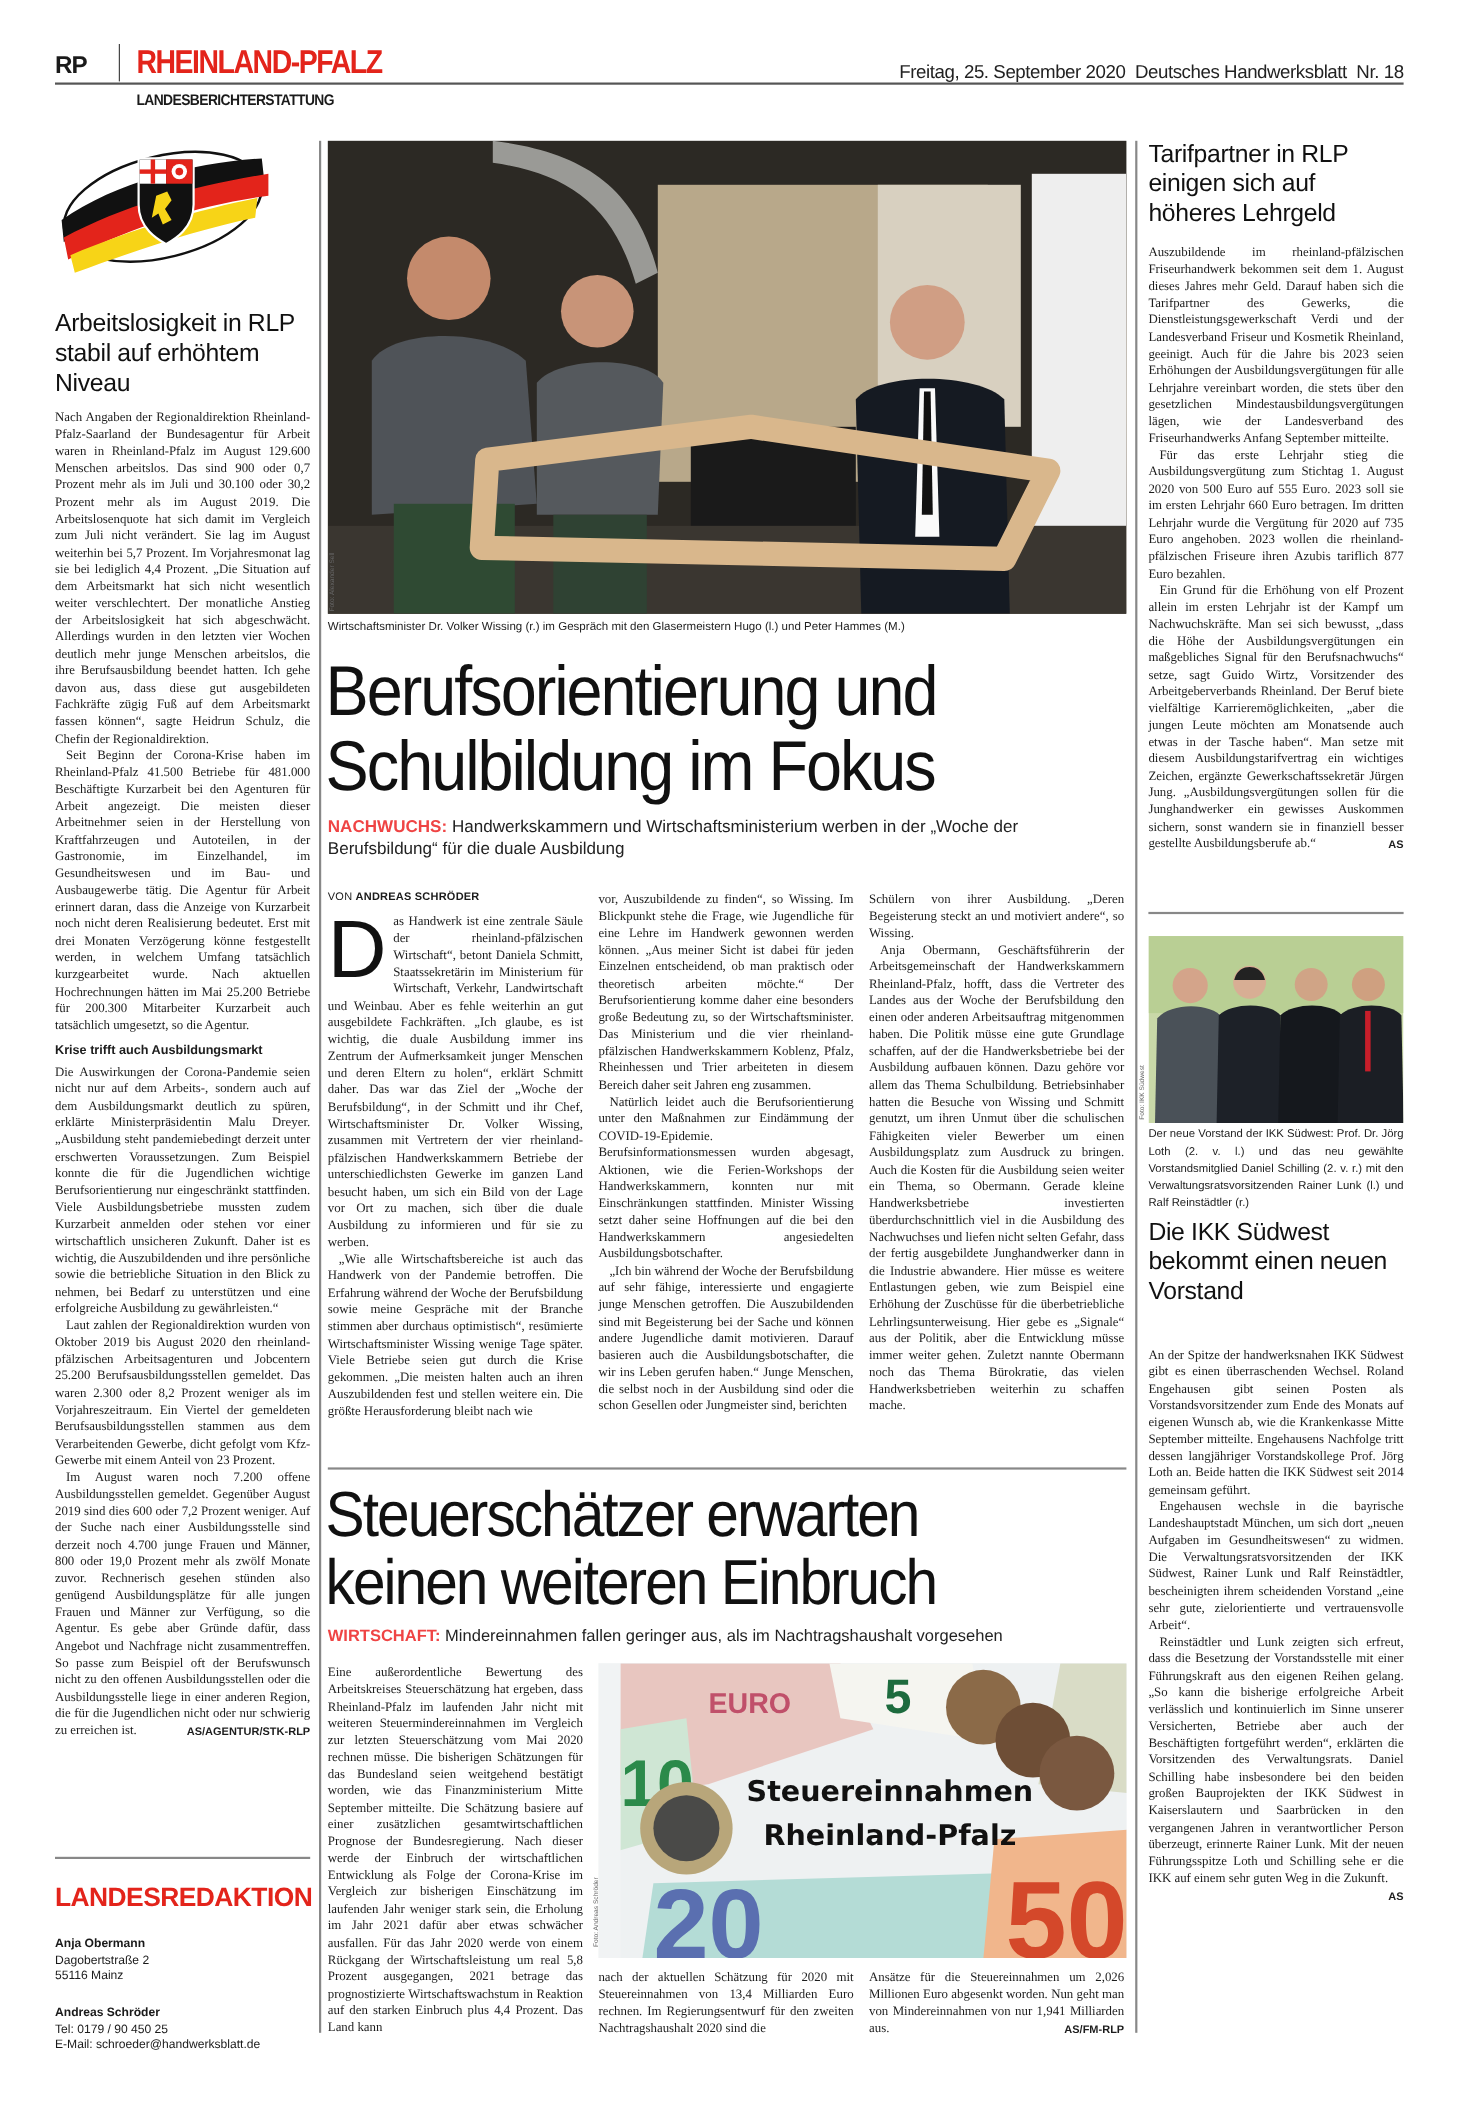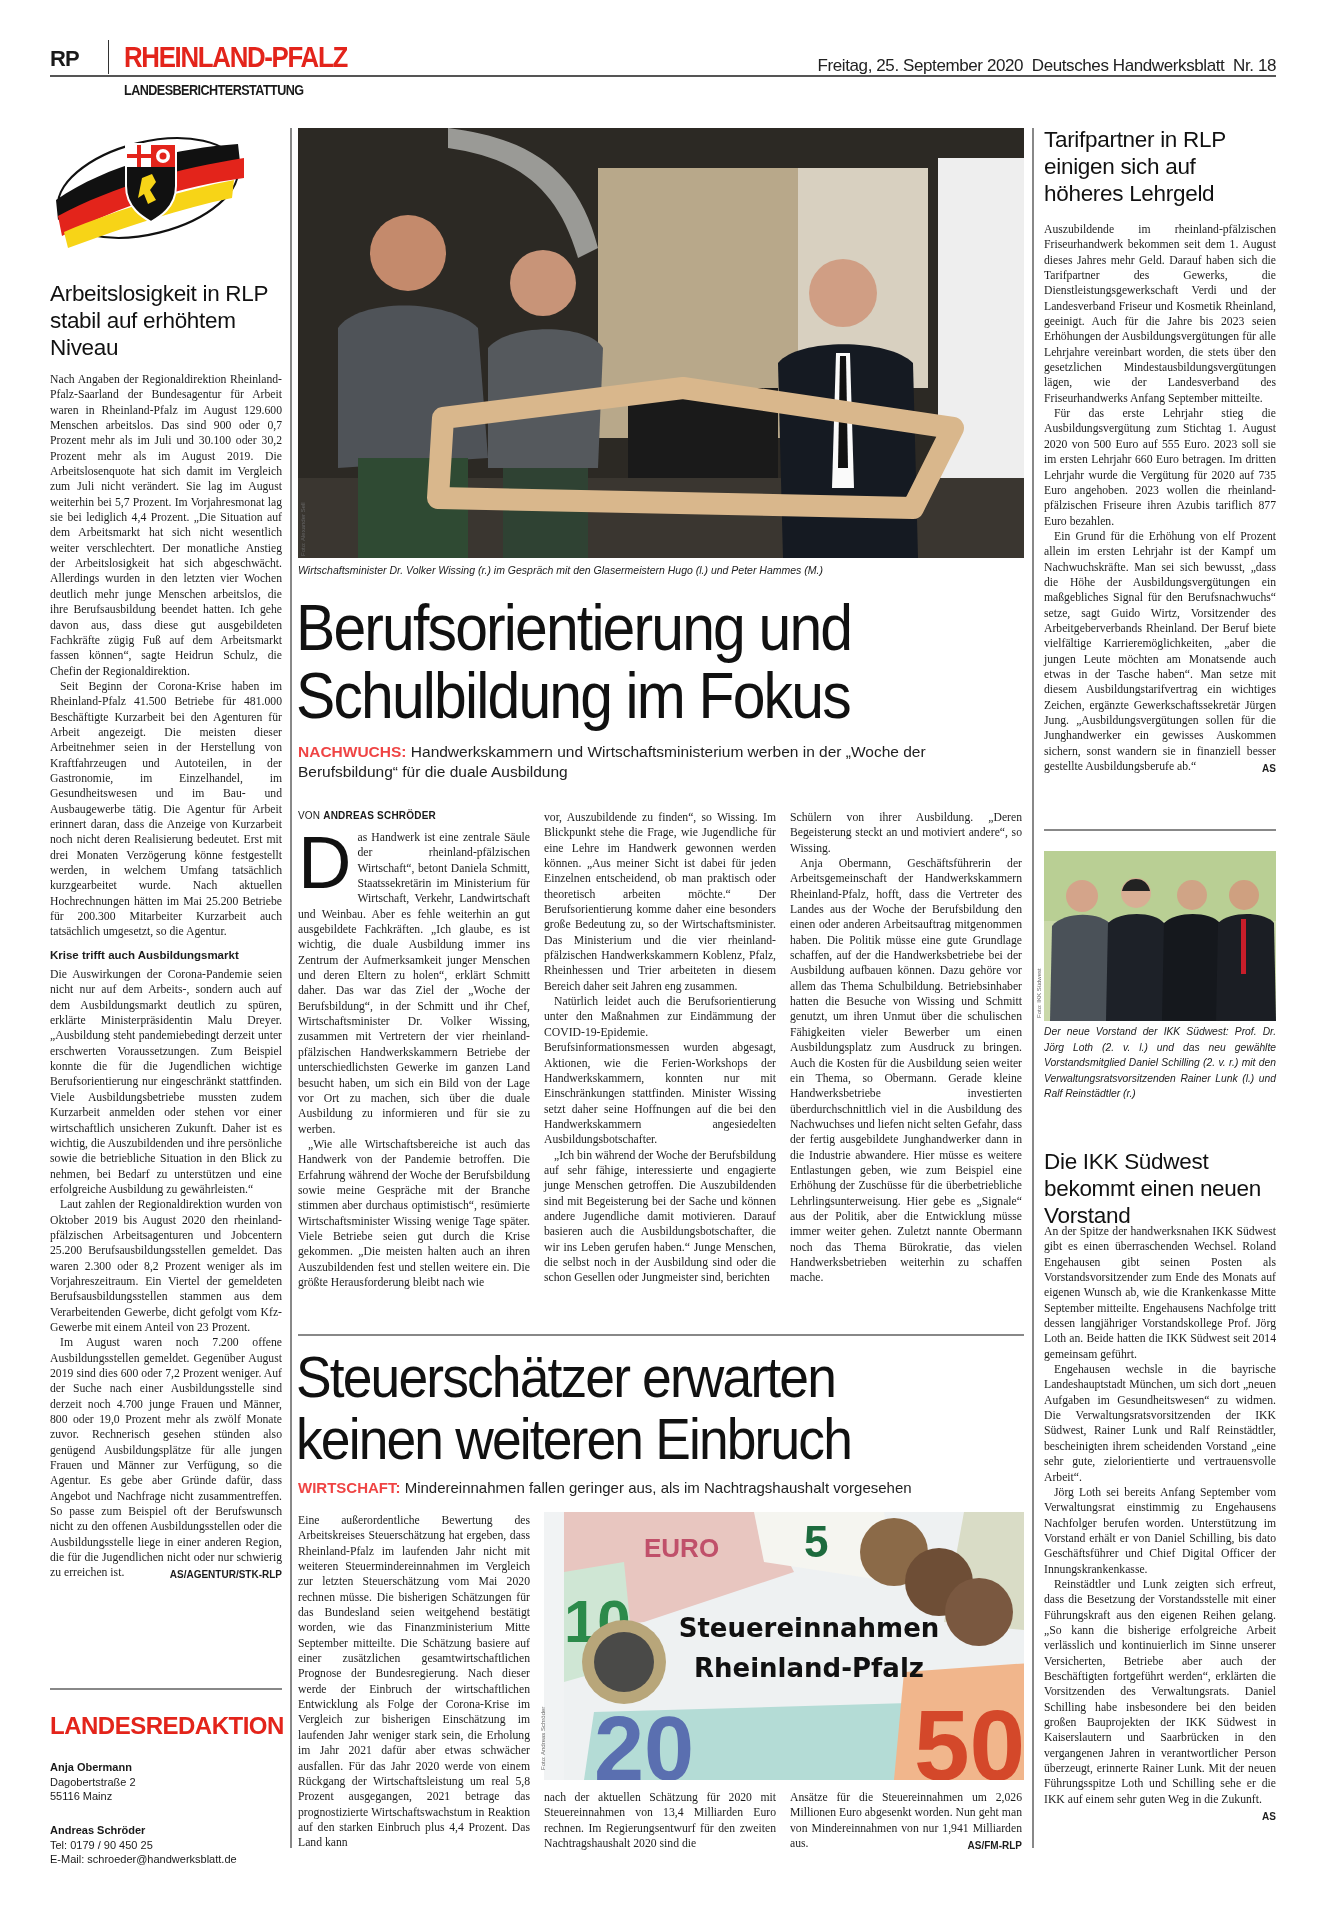--- a/index.html
+++ b/index.html
@@ -29,21 +29,21 @@
 
   .big-headline { font-family: "Liberation Sans", sans-serif; font-size: 64px; line-height: 64px; letter-spacing: -2px; color: #111; transform: scaleX(0.92); transform-origin: left; white-space: nowrap; }
   .dek { font-family: "Liberation Sans", sans-serif; font-size: 15.5px; line-height: 20px; color: #222; }
   .dek .kick { color: #ef4444; font-weight: bold; }
 
   .byline { font-family: "Liberation Sans", sans-serif; font-size: 10px; letter-spacing: 0.2px; }
   .byline b { font-weight: bold; }
 
   .dropcap { float: left; font-family: "Liberation Sans", sans-serif; font-size: 74px; line-height: 58px; margin: 4px 6px 0 0; color: #111; }
 
-  .caption { font-family: "Liberation Sans", sans-serif; font-size: 10.5px; line-height: 15px; color: #222; font-style: italic; }
+  .caption { font-family: "Liberation Sans", sans-serif; font-size: 10.5px; line-height: 15px; color: #222; }
 
   .hrule { height: 2px; background: #888; }
 
   .redaktion-title { font-family: "Liberation Sans", sans-serif; font-weight: bold; font-size: 24px; color: #e3241b; letter-spacing: -0.5px; }
   .contact { font-family: "Liberation Sans", sans-serif; font-size: 11px; line-height: 14.5px; }
   .contact b { font-weight: bold; margin-top: 31px; }
 
   .photo { overflow: hidden; }
   .credit { font-family: "Liberation Sans", sans-serif; font-size: 6px; color: #666; transform: rotate(-90deg); transform-origin: left top; white-space: nowrap; }
 </style>
@@ -215,19 +215,18 @@
     <path d="M64 72 C76 60,110 60,120 72 L122 170 L62 170 Z" fill="#1d2128"></path>
     <circle cx="148" cy="44" r="15" fill="#d0a486"></circle>
     <path d="M120 72 C132 60,166 60,176 72 L178 170 L118 170 Z" fill="#15181d"></path>
     <circle cx="200" cy="44" r="15" fill="#cfa080"></circle>
     <path d="M174 72 C186 60,220 60,230 72 L232 170 L172 170 Z" fill="#1b1e24"></path>
     <rect x="197" y="68" width="5" height="55" fill="#c81e2a"></rect>
   </svg>
 </div>
 <div class="abs credit" style="left:1036px; top:1018px;">Foto: IKK Südwest</div>
 <div class="abs caption" style="left:1044px; top:1024px; width:232px; font-size:10.3px; line-height:15.5px; text-align:justify;">Der neue Vorstand der IKK Südwest: Prof. Dr. Jörg Loth (2. v. l.) und das neu gewählte Vorstandsmitglied Daniel Schilling (2. v. r.) mit den Verwaltungsratsvorsitzenden Rainer Lunk (l.) und Ralf Reinstädtler (r.)</div>
-<div class="abs side-headline" style="left:1044px; top:1106px; width:220px;margin-top:42px;">Die IKK Südwest bekommt einen neuen Vorstand</div>
+<div class="abs side-headline" style="left:1044px; top:1106px; width:220px;">Die IKK Südwest bekommt einen neuen Vorstand</div>
 <div class="abs body" style="left:1044px; top:1224px; width:232px;">
   <p>An der Spitze der handwerksnahen IKK Südwest gibt es einen überraschenden Wechsel. Roland Engehausen gibt seinen Posten als Vorstandsvorsitzender zum Ende des Monats auf eigenen Wunsch ab, wie die Krankenkasse Mitte September mitteilte. Engehausens Nachfolge tritt dessen langjähriger Vorstandskollege Prof. Jörg Loth an. Beide hatten die IKK Südwest seit 2014 gemeinsam geführt.</p>
   <p>Engehausen wechsle in die bayrische Landeshauptstadt München, um sich dort „neuen Aufgaben im Gesundheitswesen“ zu widmen. Die Verwaltungsratsvorsitzenden der IKK Südwest, Rainer Lunk und Ralf Reinstädtler, bescheinigten ihrem scheidenden Vorstand „eine sehr gute, zielorientierte und vertrauensvolle Arbeit“.</p>
-  <p>Jörg Loth sei bereits Anfang September vom Verwaltungsrat einstimmig zu Engehausens Nachfolger berufen worden. Unterstützung im Vorstand erhält er von Daniel Schilling, bis dato Geschäftsführer und Chief Digital Officer der Innungskrankenkasse.</p>
   <p style="text-indent:10px;"><span>Reinstädtler und Lunk zeigten sich erfreut, dass die Besetzung der Vorstandsstelle mit einer Führungskraft aus den eigenen Reihen gelang. „So kann die bisherige erfolgreiche Arbeit verlässlich und kontinuierlich im Sinne unserer Versicherten, Betriebe aber auch der Beschäftigten fortgeführt werden“, erklärten die Vorsitzenden des Verwaltungsrats. Daniel Schilling habe insbesondere bei den beiden großen Bauprojekten der IKK Südwest in Kaiserslautern und Saarbrücken in den vergangenen Jahren in verantwortlicher Person überzeugt, erinnerte Rainer Lunk. Mit der neuen Führungsspitze Loth und Schilling sehe er die IKK auf einem sehr guten Weg in die Zukunft.</span> <span class="sig">AS</span></p>
 </div>
 
 </body></html>

